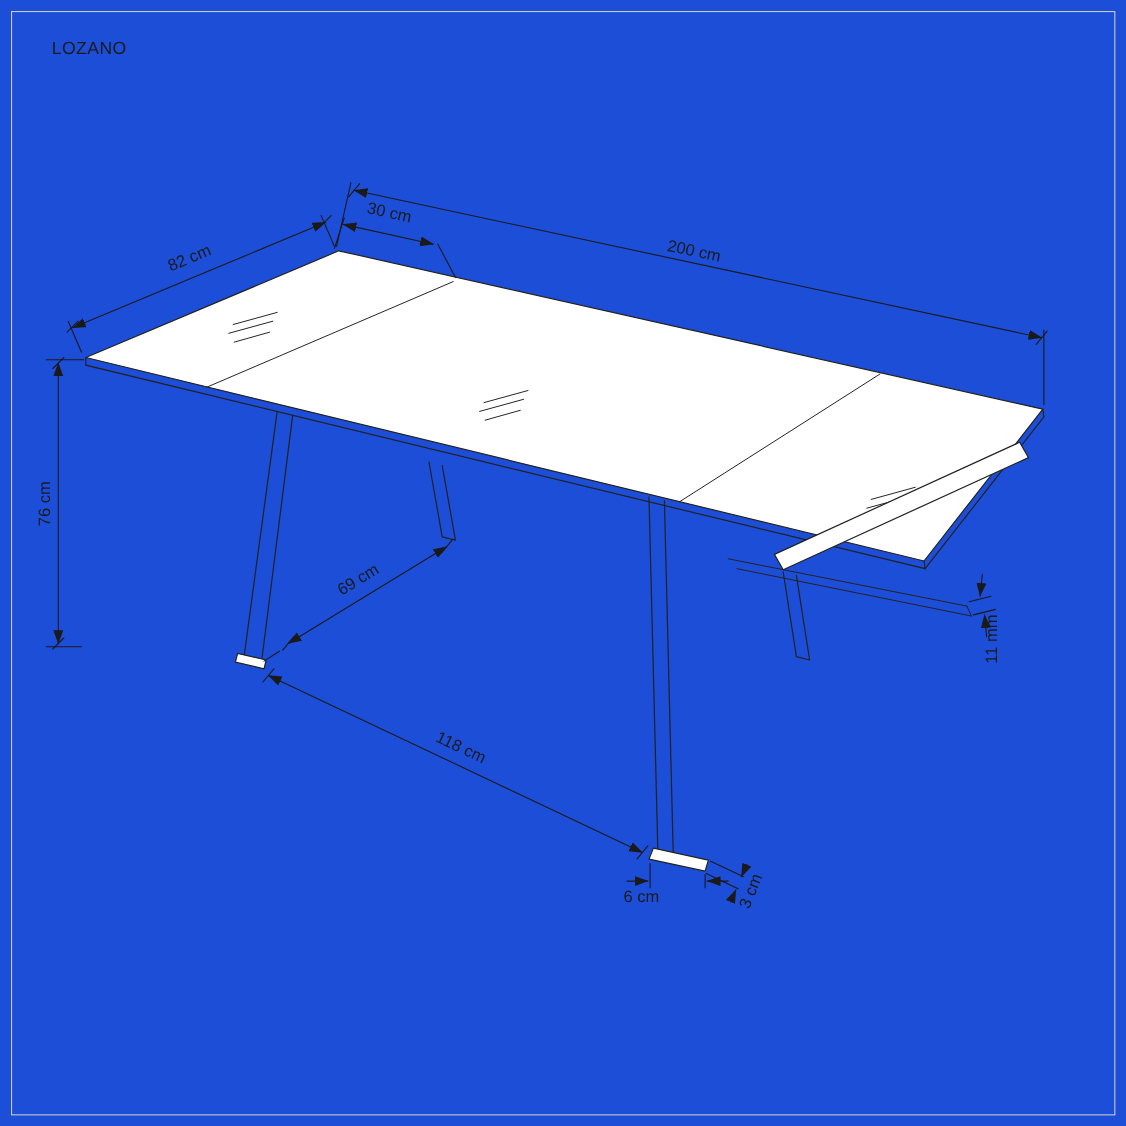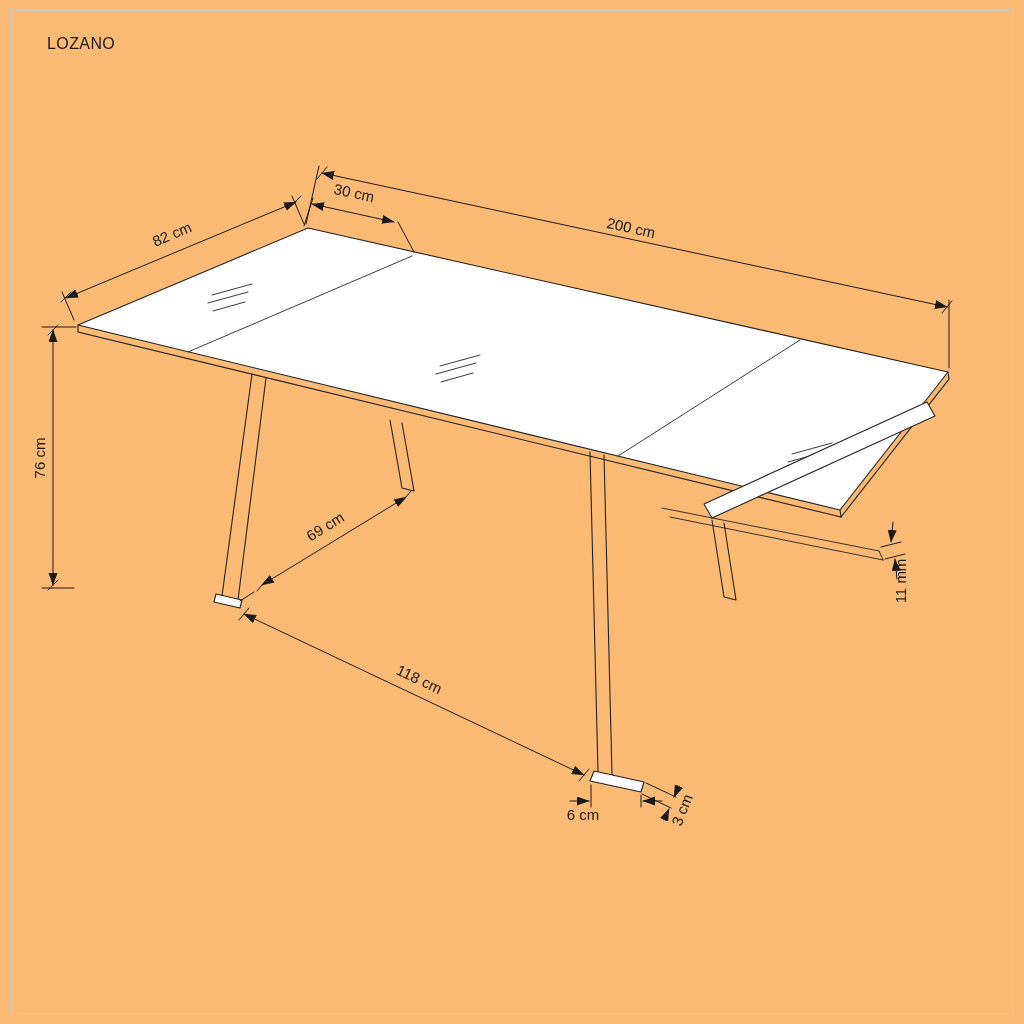--- a/index.html
+++ b/index.html
@@ -1,19 +1,19 @@
 <!DOCTYPE html>
 <html><head>
 <meta charset="utf-8">
 <style>
   html,body{margin:0;padding:0;background:#ffffff;}
   .page{
     position:relative;
     width:1024px;height:1024px;
-    background:#fdba74;
+    background:#1d4ed8;
     font-family:"Liberation Sans", sans-serif;
     overflow:hidden;
   }
   .frame{
     position:absolute;left:10px;top:10px;right:10px;bottom:10px;
     border:1px solid #c9c9c9;
     pointer-events:none;
   }
   svg{position:absolute;left:0;top:0;}
   svg text{

